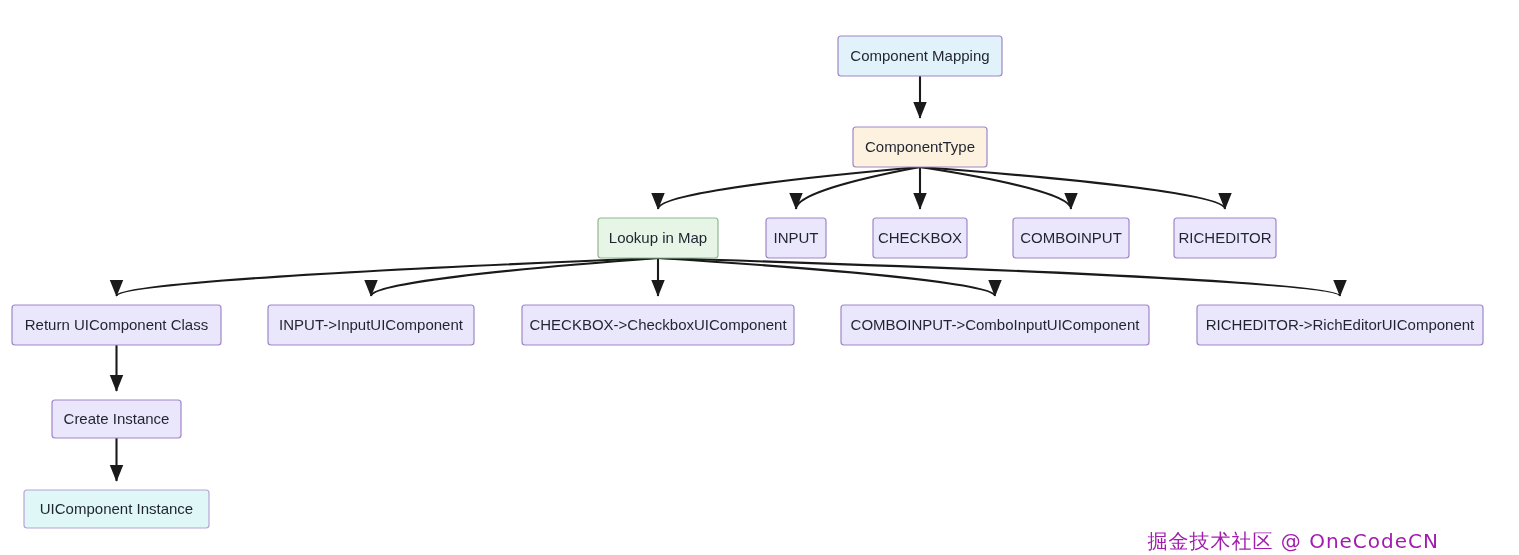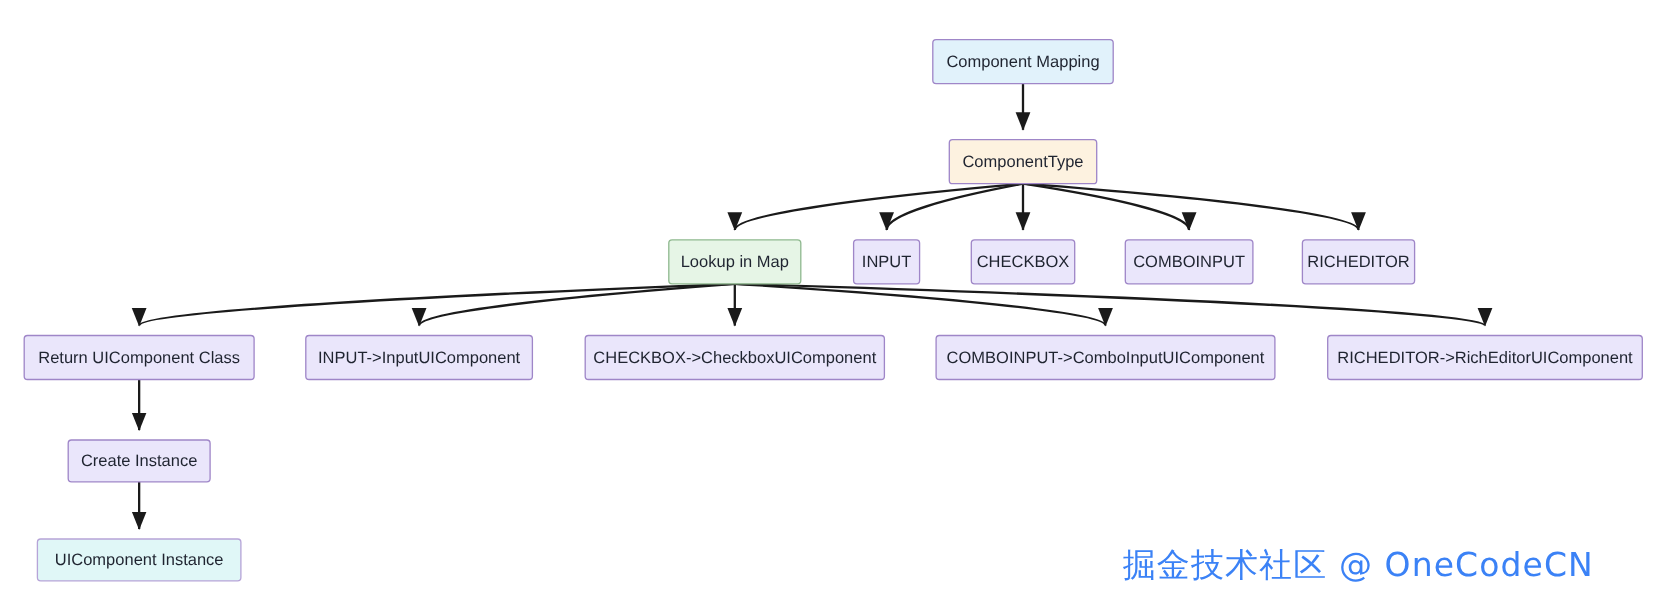--- a/index.html
+++ b/index.html
@@ -13,21 +13,20 @@
     position: relative;
     font-family: "Liberation Sans", sans-serif;
     overflow: hidden;
   }
   #flow-root {
     position: absolute;
     left: 0;
     top: 0;
     width: 1459px;
     height: 555px;
-    margin-left: 10px;
   }
   svg.flow-svg {
     display: block;
     width: 1519px;
     height: 555px;
   }
   .node-rect {
     stroke-width: 1.2px;
   }
   .node-label {
@@ -38,24 +37,24 @@
     text-anchor: middle;
   }
   .edge-path {
     fill: none;
     stroke: #1a1a1a;
     stroke-width: 2.1px;
   }
   .watermark {
     position: absolute;
     right: 20px;
-    bottom: 20px;
+    bottom: 0;
     font-family: "DejaVu Sans", sans-serif;
-    font-size: 30px;
-    color: #3b82f6;
+    font-size: 20px;
+    color: #a21caf;
     letter-spacing: 1px;
     white-space: nowrap;
     user-select: none;
   }
 </style>
 </head>
 <body>
 
 <div id="flow-root">
   <svg class="flow-svg" viewBox="0 0 1519 555">

